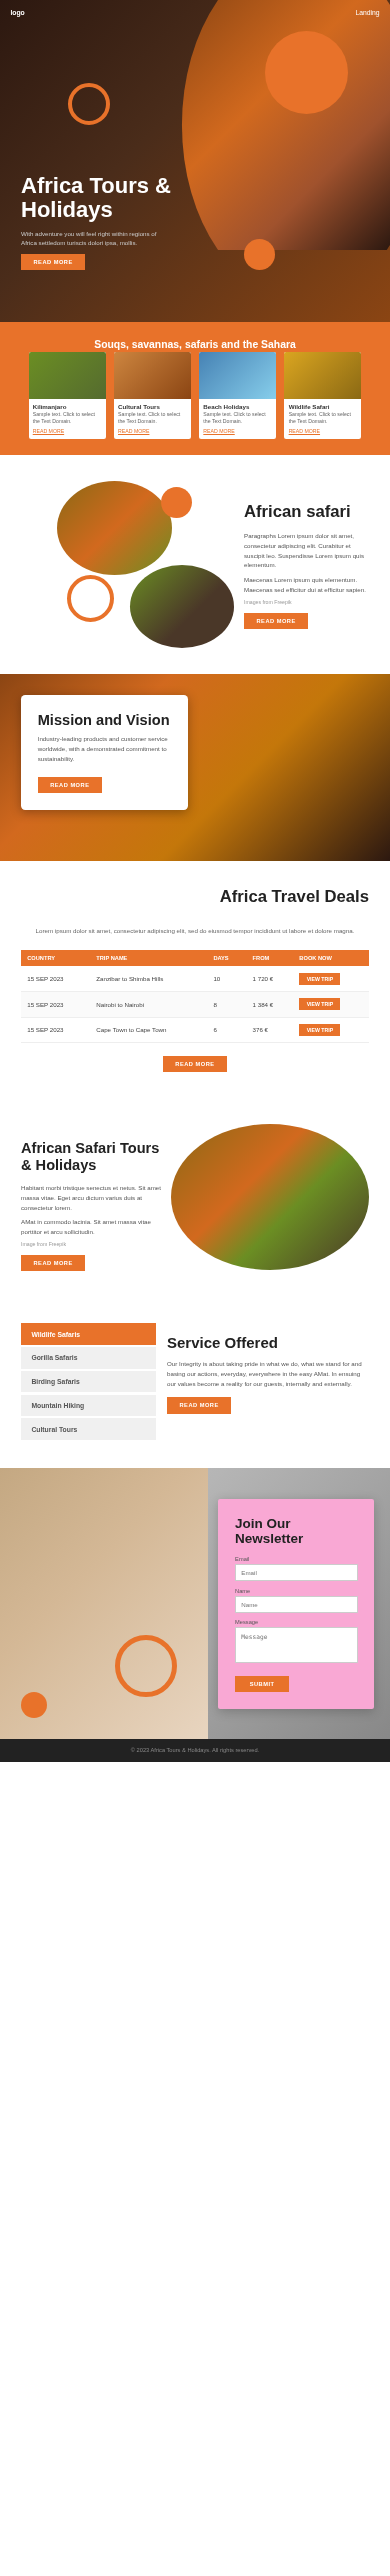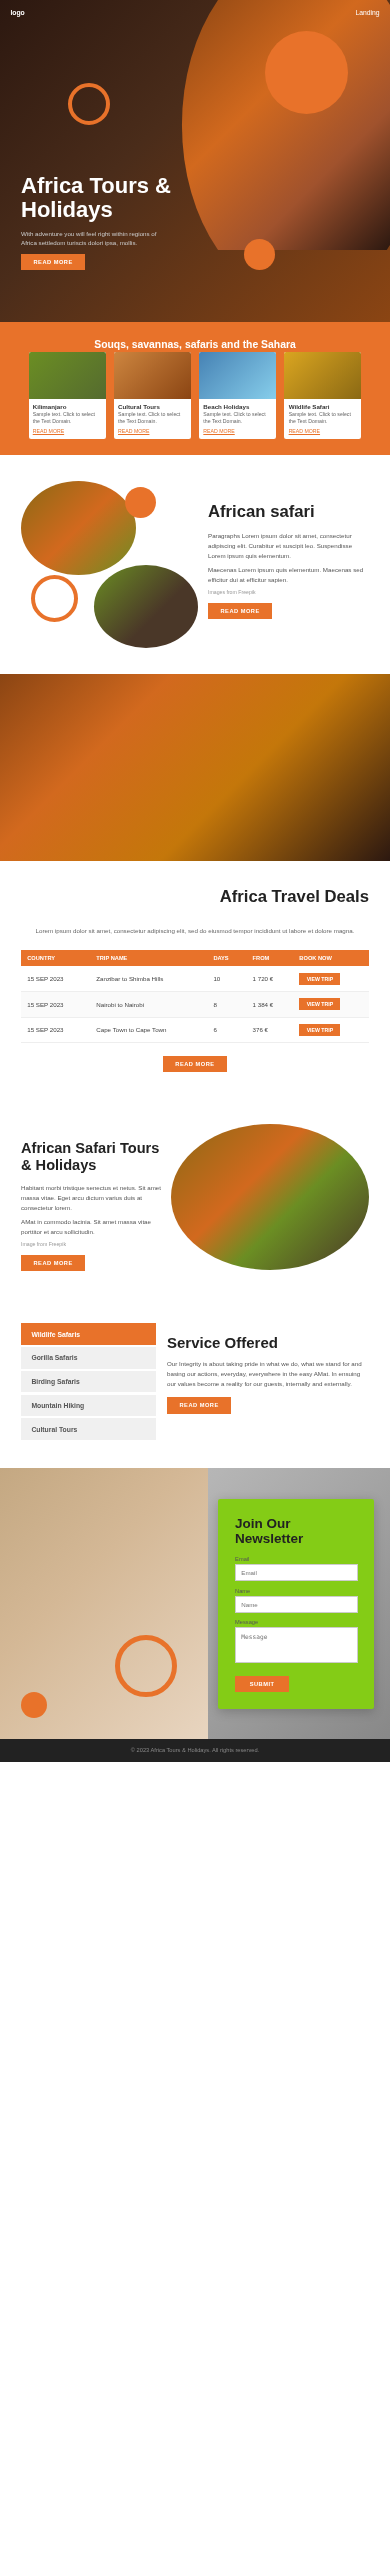--- a/index.html
+++ b/index.html
@@ -139,20 +139,21 @@
       display: block;
       cursor: pointer;
       text-decoration: underline;
     }
 
     
     .safari-section {
       padding: 26px 21px;
       position: relative;
       overflow: hidden;
+      margin-left: 36px;
     }
     .safari-images {
       position: relative;
       width: 177px;
       height: 167px;
       float: left;
     }
     .safari-img-main {
       width: 115px; height: 94px;
       background: linear-gradient(135deg, #8B6914 0%, #D2691E 50%, #6B8E23 100%);
@@ -399,21 +400,21 @@
     .newsletter-circle-sm {
       position: absolute;
       width: 26px; height: 26px;
       border-radius: 50%;
       background: #E8722A;
       bottom: 21px; left: 21px;
     }
     .newsletter-card {
       position: absolute;
       top: 31px; right: 15.6px;
-      background: #84cc16;
+      background: #f9a8d4;
       border-radius: 2.1px;
       padding: 16.7px;
       width: 156px;
       box-shadow: 0 2.1px 10.4px rgba(0,0,0,0.2);
     }
     .newsletter-card h2 {
       font-size: 13.5px;
       font-weight: 900;
       color: #222;
       margin-bottom: 10.4px;
@@ -519,20 +520,25 @@
     <h2>African safari</h2>
     <p>Paragraphs Lorem ipsum dolor sit amet, consectetur adipiscing elit. Curabitur et suscipit leo. Suspendisse Lorem ipsum quis elementum.</p>
     <p>Maecenas Lorem ipsum quis elementum. Maecenas sed efficitur dui at efficitur sapien.</p>
     <div class="img-credit">Images from Freepik</div>
     <button class="btn-orange">READ MORE</button>
   </div>
 </section>
 
 <section class="mission-section">
   <div class="mission-bg"></div>
+  <div class="mission-card">
+    <h2>Mission and Vision</h2>
+    <p>Industry-leading products and customer service worldwide, with a demonstrated commitment to sustainability.</p>
+    <button class="btn-orange" style="margin-top:8.3px;">READ MORE</button>
+  </div>
 </section>
 
 <section class="deals-section">
   <h2>Africa Travel Deals</h2>
   <p class="subtitle">Lorem ipsum dolor sit amet, consectetur adipiscing elit, sed do eiusmod tempor incididunt ut labore et dolore magna.</p>
   <table class="deals-table">
     <thead>
       <tr>
         <th>COUNTRY</th>
         <th>TRIP NAME</th>

